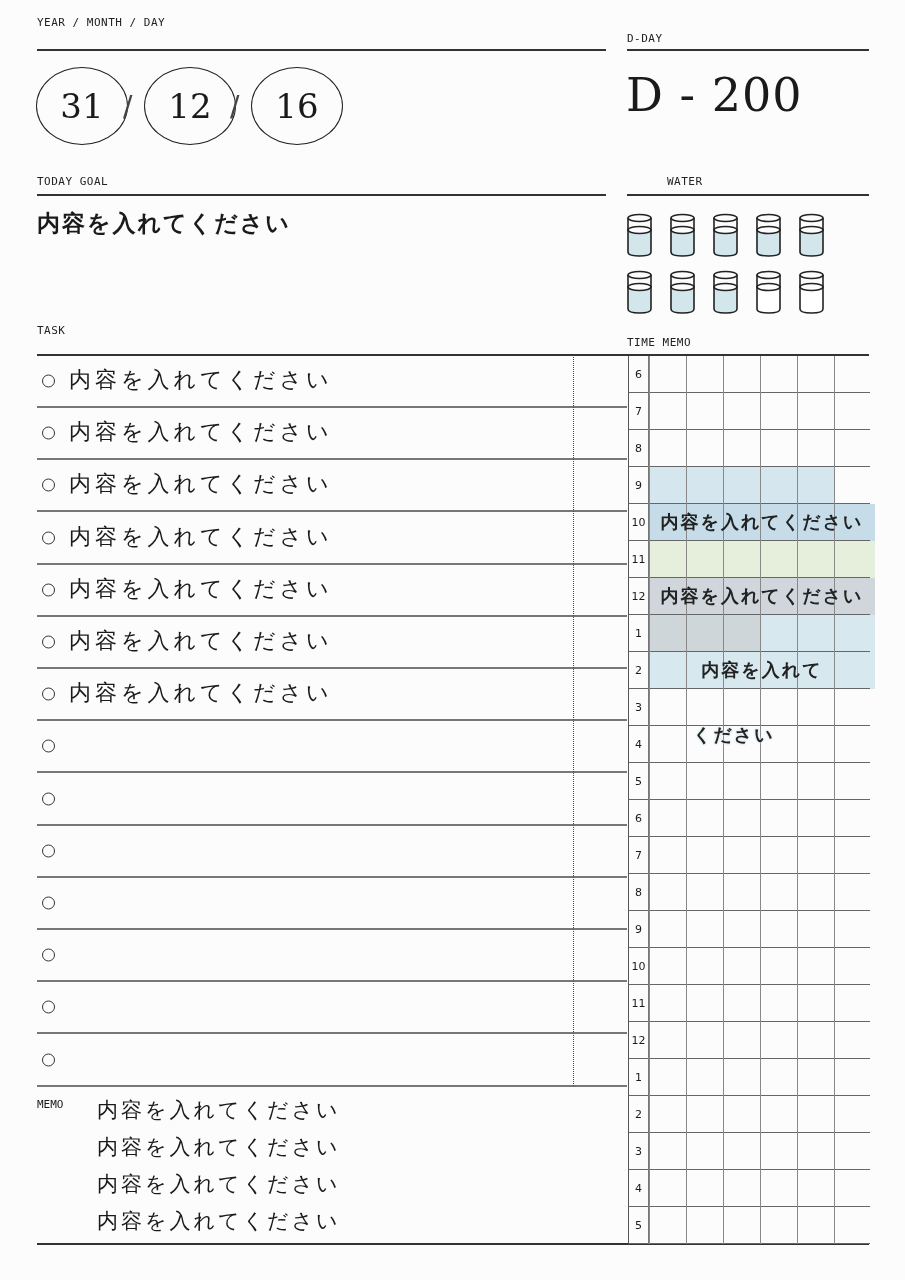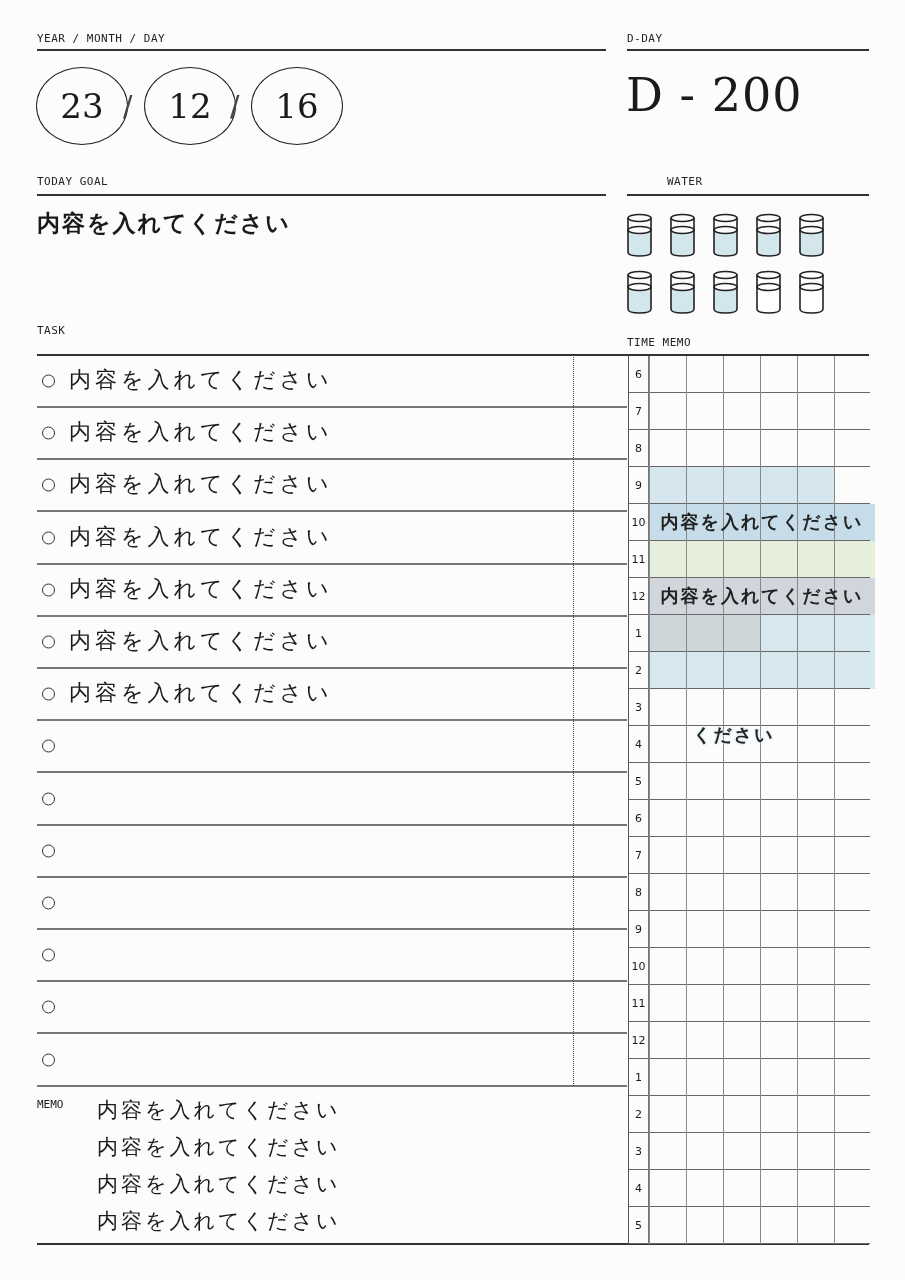--- a/index.html
+++ b/index.html
@@ -21,26 +21,26 @@
   .tt{position:absolute;left:628px;top:356px;width:241px;height:888px;border-left:1.5px solid #555;box-sizing:border-box;}
   .tt-row{position:absolute;left:0;width:241px;height:37px;border-bottom:1.5px solid #666;box-sizing:border-box;}
   .tt-hour{position:absolute;left:0;width:20px;height:37px;border-right:1.5px solid #777;box-sizing:border-box;font-size:11px;display:flex;align-items:center;justify-content:center;font-family:"DejaVu Sans",sans-serif;}
   .vline{position:absolute;top:0;width:0;height:888px;border-left:1.5px solid #888;}
   .blk{position:absolute;}
   .blk-txt{position:absolute;font-size:18px;font-weight:bold;letter-spacing:2px;white-space:nowrap;color:#222;}
 </style>
 </head>
 <body>
 
-<div class="lbl" style="left:37px;top:32px;">YEAR / MONTH / DAY</div>
+<div class="lbl" style="left:37px;top:16px;">YEAR / MONTH / DAY</div>
 <div class="rule" style="left:37px;top:49px;width:569px;"></div>
 <div class="lbl" style="left:627px;top:32px;">D-DAY</div>
 <div class="rule" style="left:627px;top:49px;width:242px;"></div>
 
-<div class="circle" style="left:36px;top:67px;">23</div>
+<div class="circle" style="left:36px;top:67px;">31</div>
 <div class="slash" style="left:123px;top:90px;">/</div>
 <div class="circle" style="left:144px;top:67px;">12</div>
 <div class="slash" style="left:230px;top:90px;">/</div>
 <div class="circle" style="left:251px;top:67px;">16</div>
 
 <div class="dday">D - 200</div>
 
 <div class="lbl" style="left:37px;top:175px;">TODAY GOAL</div>
 <div class="rule" style="left:37px;top:194px;width:569px;"></div>
 <div class="goal">内容を入れてください</div>
@@ -262,14 +262,15 @@
       <div class="tt-hour">5</div>
     </div>
     <div class="vline" style="left: 20px;"></div>
     <div class="vline" style="left: 57px;"></div>
     <div class="vline" style="left: 94px;"></div>
     <div class="vline" style="left: 131px;"></div>
     <div class="vline" style="left: 168px;"></div>
     <div class="vline" style="left: 205px;"></div>
     <div class="blk-txt" style="left: 20px; width: 226px; text-align: center; top: 154px;">内容を入れてください</div>
     <div class="blk-txt" style="left: 20px; width: 226px; text-align: center; top: 228px;">内容を入れてください</div>
+    <div class="blk-txt" style="left: 20px; width: 226px; text-align: center; top: 302px;">内容を入れて</div>
     <div class="blk-txt" style="left: 64px; top: 347px; text-shadow: rgb(207, 228, 234) 0px 0px 3px, rgb(207, 228, 234) 0px 0px 3px; margin-top: 20px;">ください</div>
   </div>
 
 </body></html>

